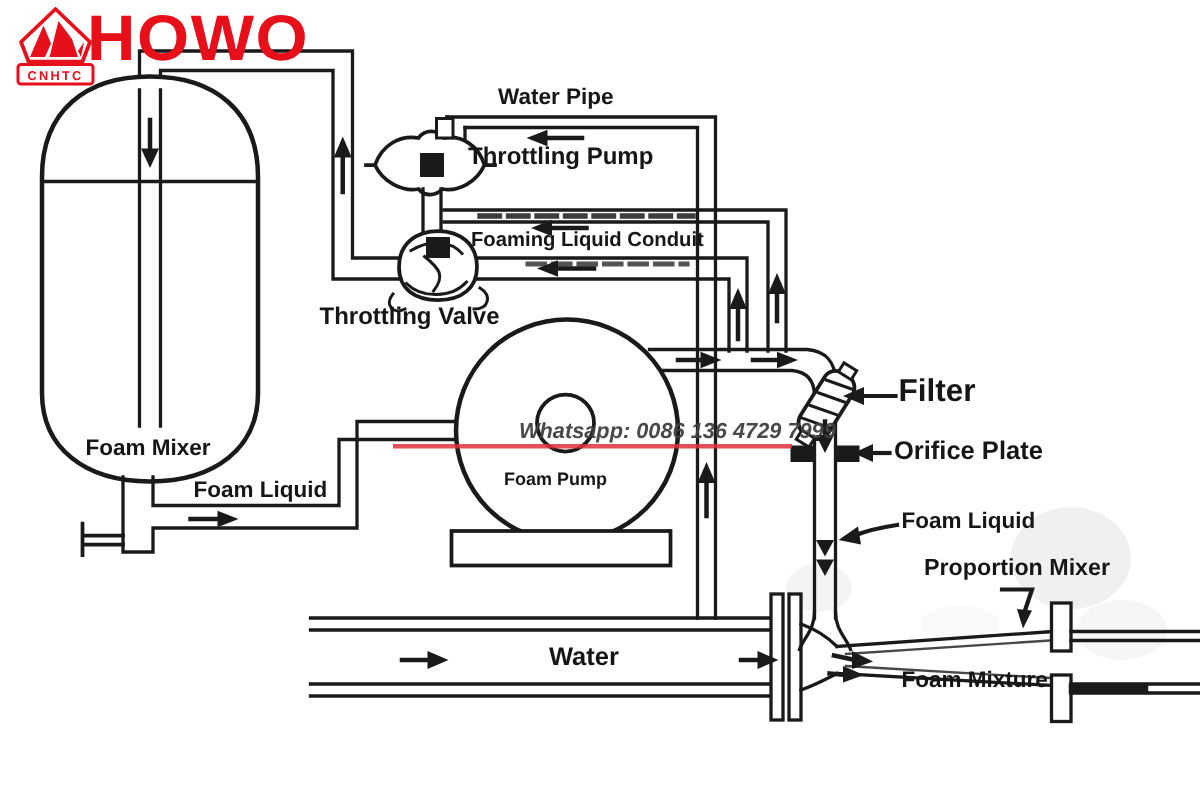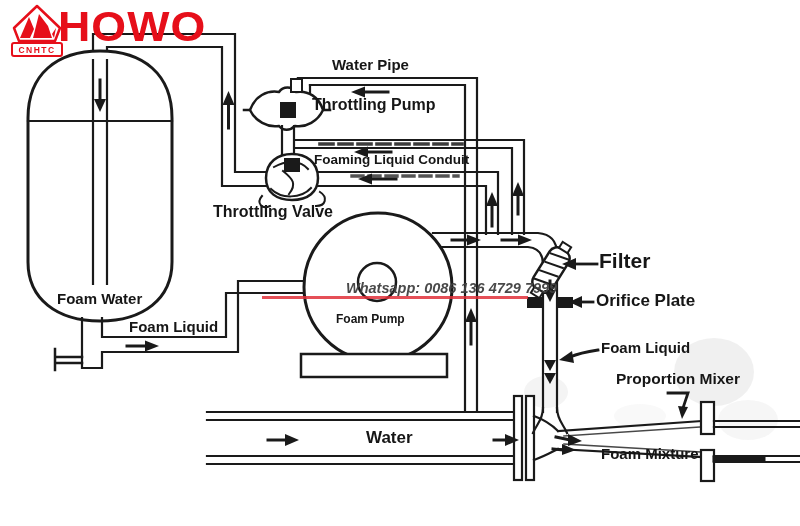--- a/index.html
+++ b/index.html
@@ -223,21 +223,21 @@
         <path d="M668,393 L688,393 L683,408"></path>
           <polygon points="678,406 688,407 682,419" fill="#1a1a1a" stroke="none"></polygon>
       </g>
     </g>
   </svg>
 
   <div class="lbl lbl-waterpipe">Water Pipe</div>
   <div class="lbl lbl-diaphragm">Throttling Pump</div>
   <div class="lbl lbl-conduit">Foaming Liquid Conduit</div>
   <div class="lbl lbl-throttling">Throttling Valve</div>
-  <div class="lbl lbl-foamtank">Foam Water</div>
+  <div class="lbl lbl-foamtank">Foam Mixer</div>
   <div class="lbl lbl-foamliquid-l">Foam Liquid</div>
   <div class="lbl lbl-foampump">Foam Pump</div>
   <div class="lbl lbl-filter">Filter</div>
   <div class="lbl lbl-orifice">Orifice Plate</div>
   <div class="lbl lbl-foamliquid-r">Foam Liquid</div>
   <div class="lbl lbl-propmixer">Proportion Mixer</div>
   <div class="lbl lbl-water">Water</div>
   <div class="lbl lbl-foammixture">Foam Mixture</div>
 
   <div class="wm-underline"></div>

